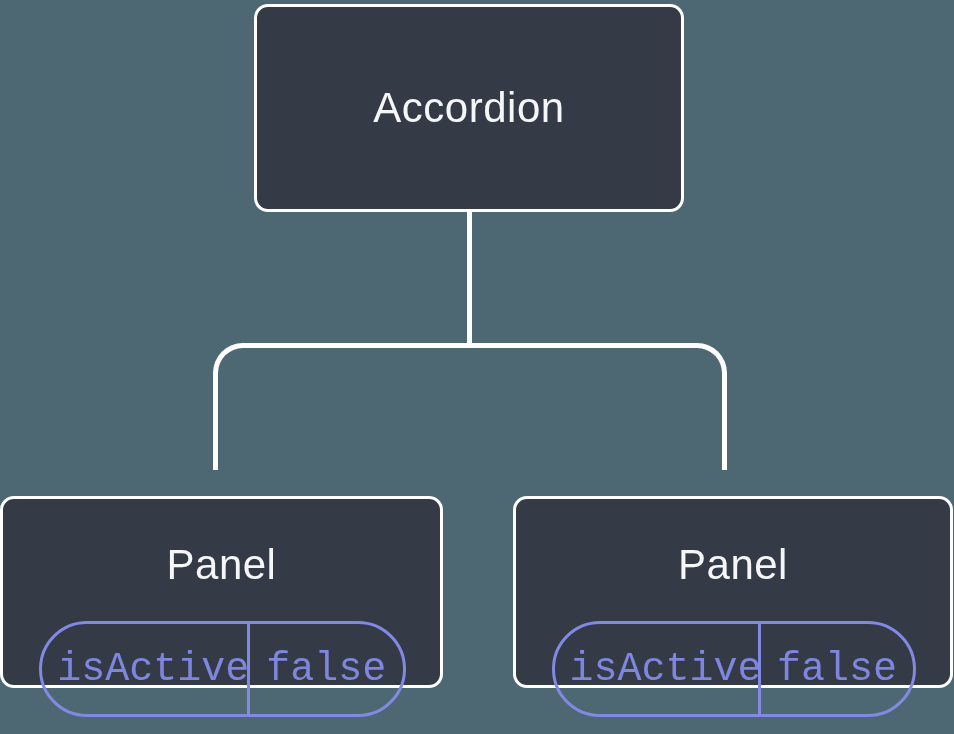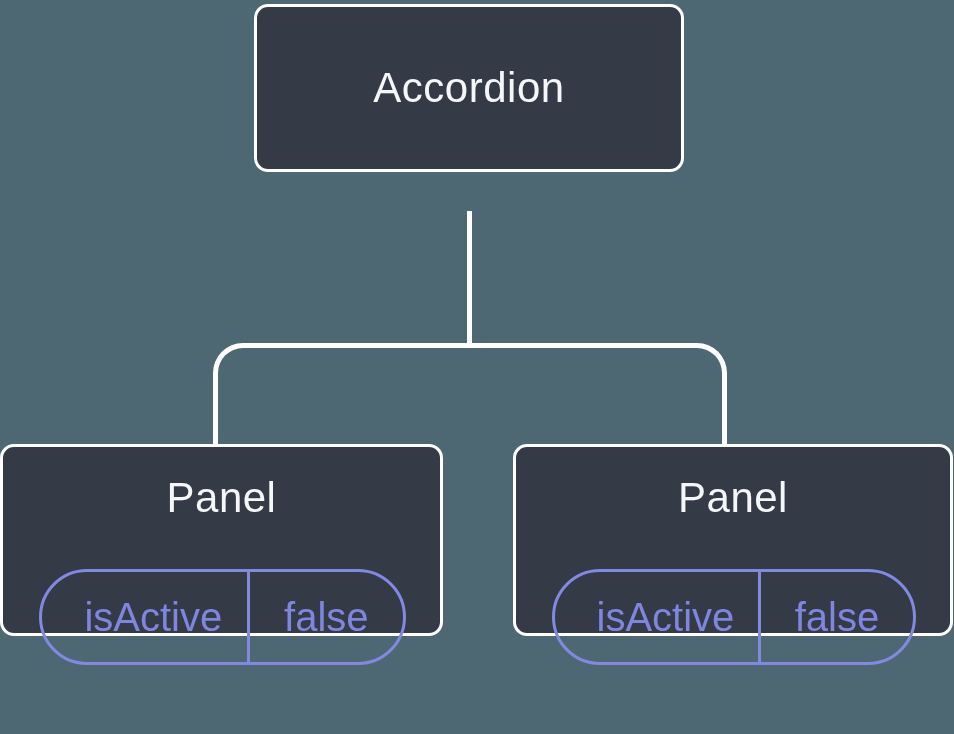--- a/index.html
+++ b/index.html
@@ -20,40 +20,40 @@
     position: absolute;
     background: #343A46;
     border: 3px solid #FFFFFF;
     border-radius: 14px;
     box-sizing: border-box;
   }
   .node-root {
     left: 254px;
     top: 4px;
     width: 430px;
-    height: 168px;
+    height: 208px;
     display: flex;
     align-items: center;
     justify-content: center;
   }
   .node-title {
     color: #F5F6F8;
     font-size: 42px;
     font-weight: 500;
     letter-spacing: 0.5px;
     line-height: 52px;
     text-align: center;
   }
   .node-panel {
-    top: 444px;
+    top: 496px;
     height: 192px;
     display: flex;
     flex-direction: column;
     align-items: center;
-    padding-top: 25px;
+    padding-top: 40px;
   }
   .node-panel-left  { left: 0px;   width: 443px; }
   .node-panel-right { left: 513px; width: 440px; }
 
   
   .connector-stem {
     position: absolute;
     left: 467px;
     top: 211px;
     width: 5px;
@@ -82,20 +82,21 @@
     top: 122px;
     height: 96px;
     box-sizing: border-box;
     border: 3px solid #8289E2;
     border-radius: 48px;
     display: flex;
     align-items: stretch;
     color: #7F86E0;
     font-size: 40px;
     font-weight: 400;
+    font-family: Liberation Mono, monospace;
   }
   .state-key {
     width: 57.5%;
     box-sizing: border-box;
     border-right: 3px solid #8289E2;
     display: flex;
     align-items: center;
     justify-content: center;
     padding-left: 18px;
   }

